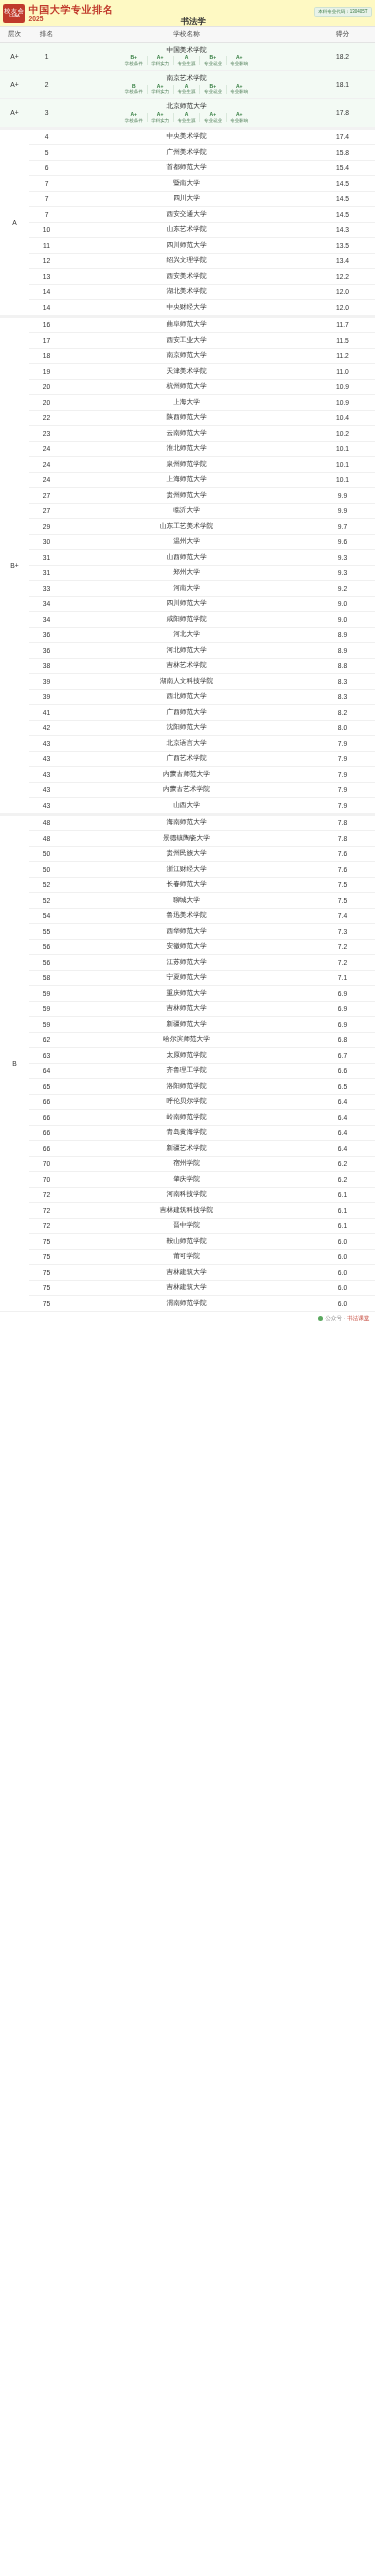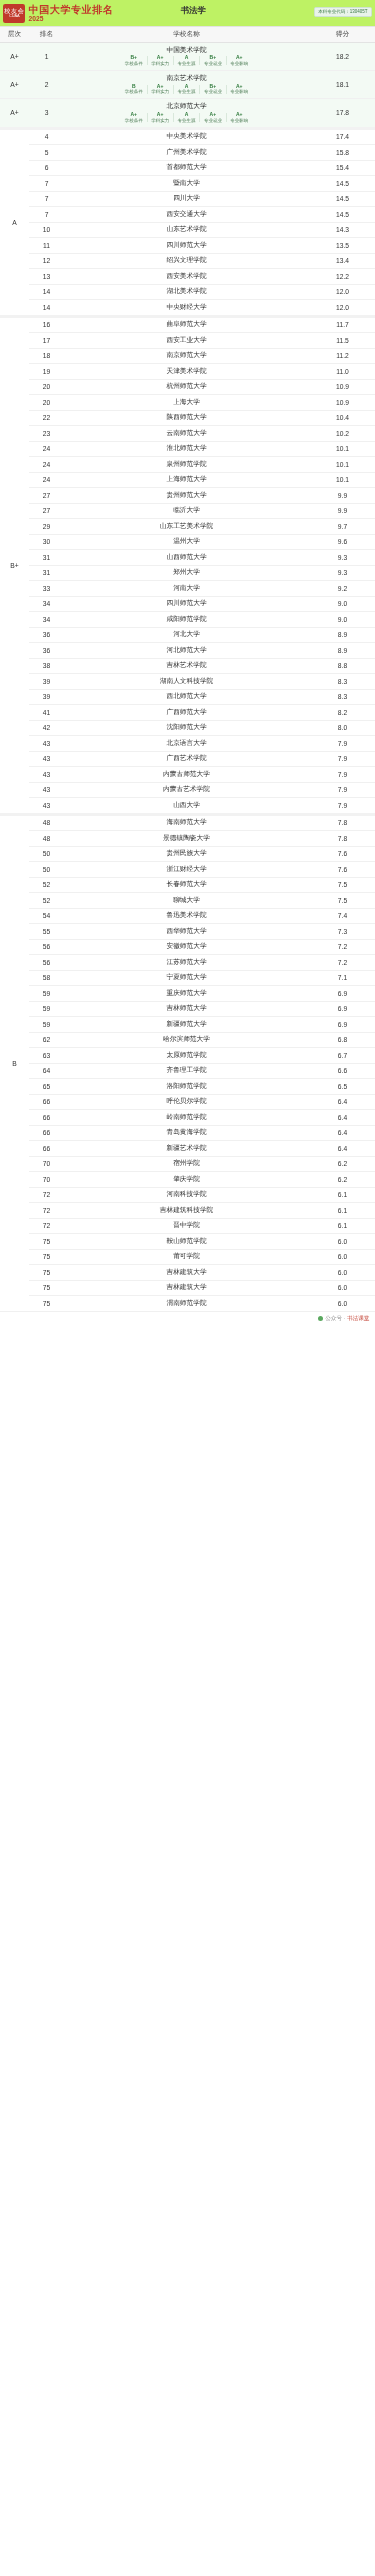--- a/index.html
+++ b/index.html
@@ -1,27 +1,27 @@
 <!DOCTYPE html>
 <html style="font-size:9px"><head>
 <meta charset="utf-8">
 <style>
   html,body{margin:0;padding:0;background:#ffffff;}
   body{width:375px;font-family:"Liberation Sans","DejaVu Sans",sans-serif;color:#222;}
   .page{width:375px;position:relative;}
 
   
-  .header{height:26px;background:#bef264;display:flex;align-items:center;padding:0 4.5px 0 3.3px;position:relative;}
+  .header{height:26px;background:#fef9c3;display:flex;align-items:center;padding:0 4.5px 0 3.3px;position:relative;}
   .logo{width:22px;height:19px;background:#c0392b;border-radius:2.2px;display:flex;flex-direction:column;align-items:center;justify-content:center;color:#fff;margin-right:3.3px;flex:0 0 auto;}
   .logo .l1{font-size:6.1px;line-height:6.1px;letter-spacing:0.6px;}
   .logo .l2{font-size:3.9px;line-height:4.5px;}
   .htitle{display:flex;flex-direction:column;justify-content:center;}
   .htitle .t1{font-size:10px;font-weight:bold;color:#c0392b;line-height:11px;letter-spacing:0.6px;}
   .htitle .t2{font-size:6.7px;font-weight:bold;color:#c0392b;line-height:7.2px;}
-  .hmajor{position:absolute;left:50%;transform:translateX(-27%);top:5px;font-size:8.4px;font-weight:bold;color:#333;}
+  .hmajor{position:absolute;left:50%;transform:translateX(-27%);top:16px;font-size:8.4px;font-weight:bold;color:#333;}
   .hcode{position:absolute;right:3.3px;top:6.7px;background:#e9f3ea;border:0.6px solid #cfe2d2;color:#3b7a45;font-size:4.5px;padding:1.7px 3.3px;border-radius:1.7px;}
 
   
   table{border-collapse:collapse;width:375px;table-layout:fixed;}
   col.c1{width:29px;}
   col.c2{width:35px;}
   col.c3{width:245px;}
   col.c4{width:67px;}
 
   thead th{background:#f7f7f7;border-top:0.6px solid #e3e3e3;border-bottom:0.6px solid #e3e3e3;

